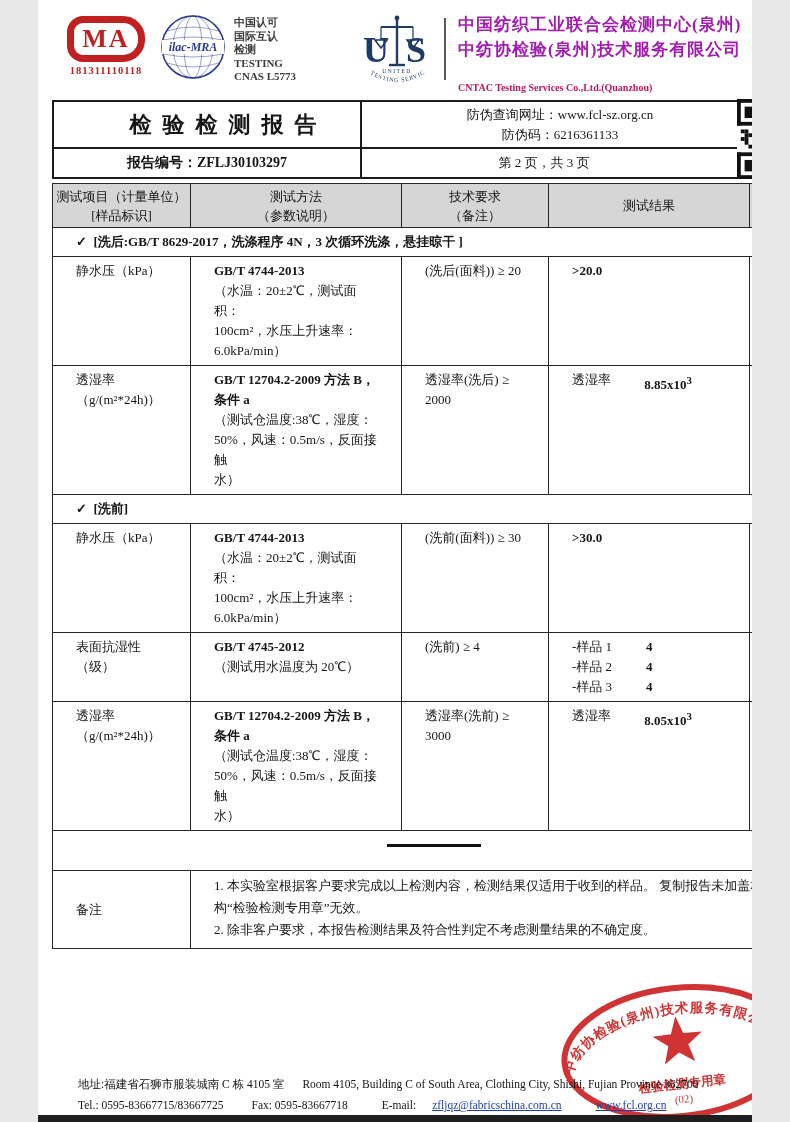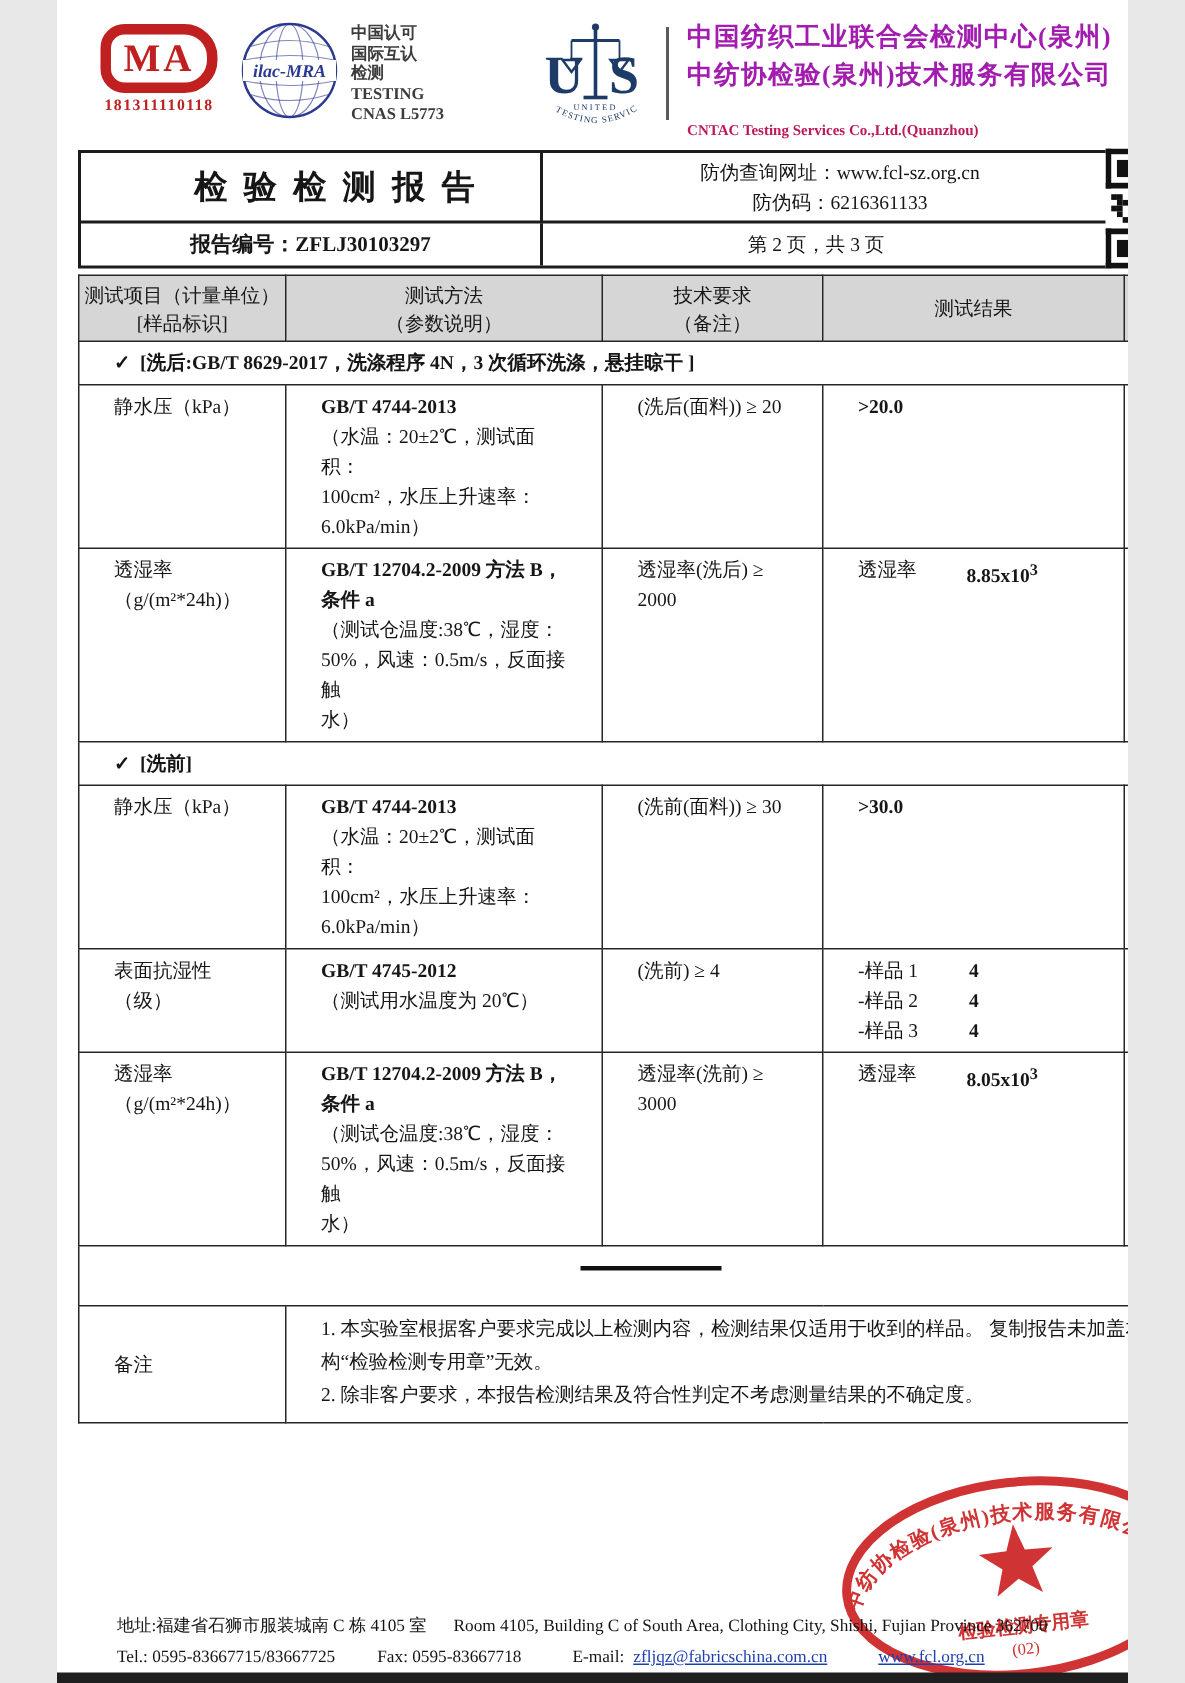--- a/index.html
+++ b/index.html
@@ -55,21 +55,21 @@
   .remark-item { line-height:22px; }
 
   
   .stamp { position:absolute; left:516px; top:982px; width:250px; height:140px; transform:rotate(-6deg); opacity:0.92; pointer-events:none; }
 
   
   .footer { position:absolute; left:40px; top:1074px; width:718px; font-size:11.5px; color:#141414; }
   .f-line { display:flex; align-items:baseline; white-space:nowrap; line-height:21px; }
   .f-gap-18 { margin-left:18px; } .f-gap-28 { margin-left:28px; } .f-gap-34 { margin-left:34px; }
   .f-link { color:#1f3fae; text-decoration:underline; }
-  .email-label { margin-right:6px; }
+  .email-label { margin-right:16px; }
   .bottom-bar { position:absolute; left:0; right:0; bottom:0; height:7px; background:#1f1f1f; }
 </style>
 </head>
 <body>
 
 <div class="page">
 
   <div class="logo-band">
     <div class="cma">
       <div class="cma-shape">

